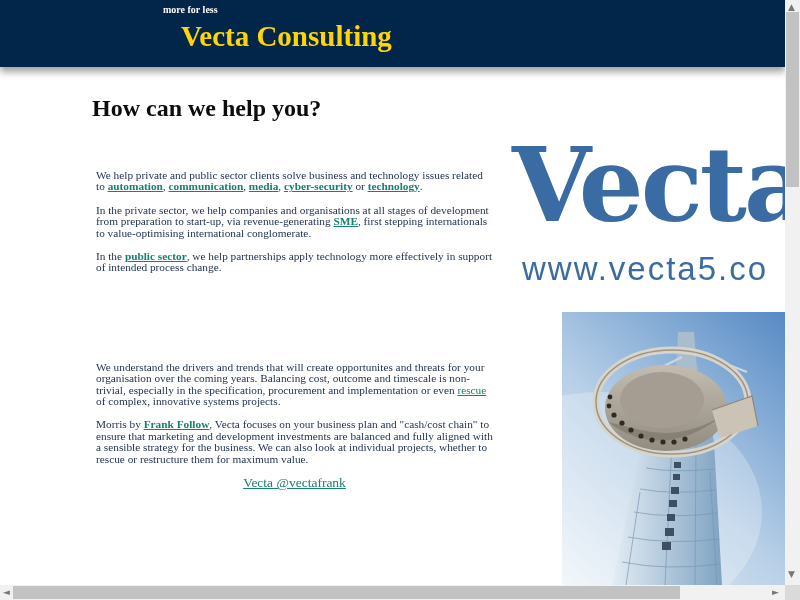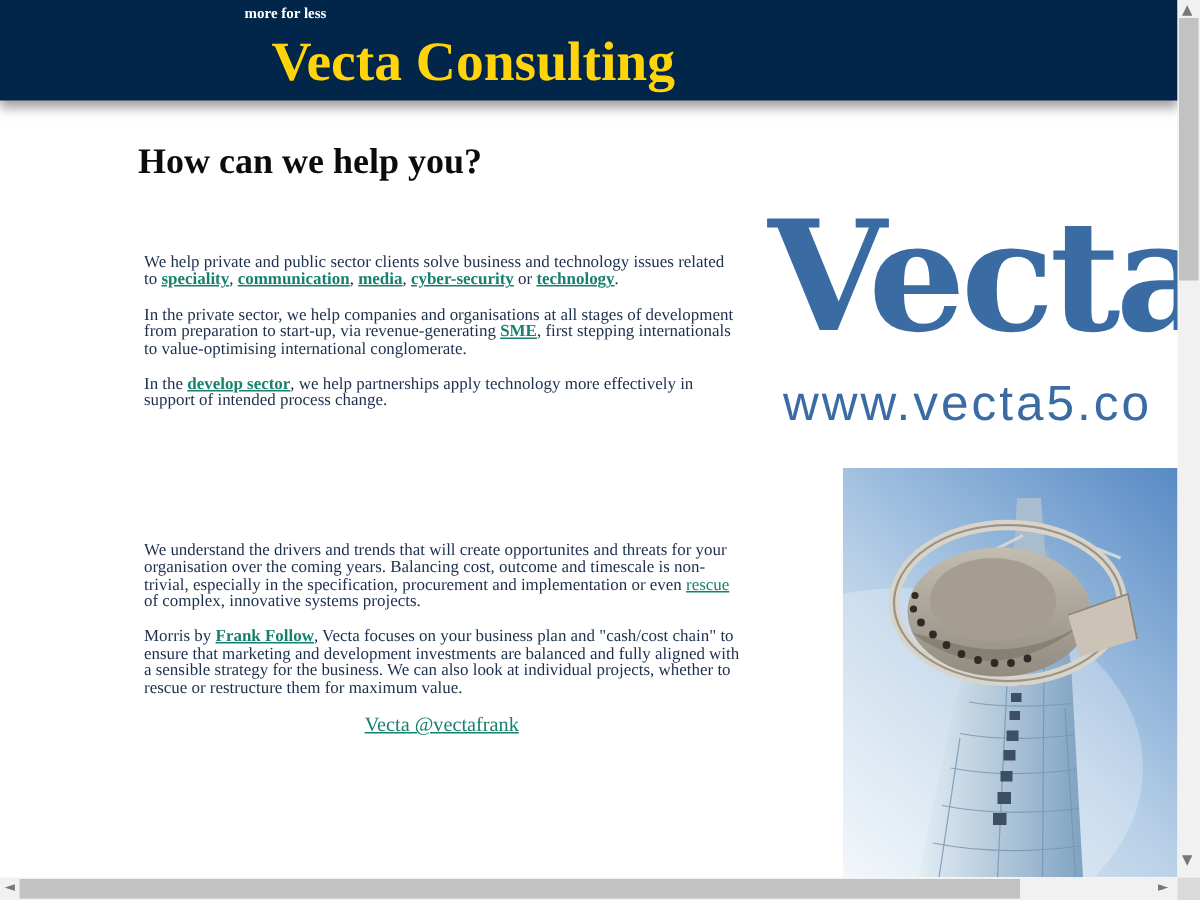--- a/index.html
+++ b/index.html
@@ -3,21 +3,21 @@
 <meta charset="utf-8">
 <style>
   html,body{margin:0;padding:0;background:#fff;}
   .screen{position:relative;width:800px;height:600px;overflow:hidden;background:#ffffff;
           font-family:"Liberation Serif",serif;}
 
   
   .header{position:absolute;left:0;top:0;width:785px;height:67px;background:#02254a;
           box-shadow:0 5px 7px rgba(70,70,70,.5);}
   .tagline{position:absolute;left:163px;top:4px;color:#ffffff;font-weight:bold;font-size:10px;}
-  .brand-title{position:absolute;left:181px;top:20px;color:#ffd40a;font-weight:bold;font-size:37px;}
+  .brand-title{position:absolute;left:181px;top:20px;color:#ffd40a;font-weight:bold;font-size:29px;}
 
   
   .heading{position:absolute;left:92px;top:95px;font-size:24px;font-weight:bold;color:#0c0c0c;}
   .textcol{position:absolute;left:96px;top:170px;width:397px;font-size:11.3px;line-height:11.4px;color:#1c2f4e;}
   .textcol p{margin:0 0 12px 0;}
   .spacer{height:76px;}
   a.lnk{color:#17806e;font-weight:bold;text-decoration:underline;cursor:pointer;}
   a.lnk.plain{font-weight:normal;}
   .follow{text-align:center;font-size:13.5px;margin-top:7px;}
 
@@ -46,23 +46,23 @@
 
   <div class="header">
     <div class="tagline">more for less</div>
     <div class="brand-title">Vecta Consulting</div>
   </div>
 
   <div class="heading">How can we help you?</div>
 
   <div class="textcol">
     <div>
-        <p><span>We help private and public sector clients solve business and technology issues related to </span><a class="lnk">speciality</a><span>, </span><a class="lnk">communication</a><span>, </span><a class="lnk">media</a><span>, </span><a class="lnk">cyber-security</a><span> or </span><a class="lnk">technology</a><span>.</span></p>
+        <p><span>We help private and public sector clients solve business and technology issues related to </span><a class="lnk">automation</a><span>, </span><a class="lnk">communication</a><span>, </span><a class="lnk">media</a><span>, </span><a class="lnk">cyber-security</a><span> or </span><a class="lnk">technology</a><span>.</span></p>
         <p><span>In the private sector, we help companies and organisations at all stages of development from preparation to start-up, via revenue-generating </span><a class="lnk">SME</a><span>, first stepping internationals to value-optimising international conglomerate.</span></p>
-        <p><span>In the </span><a class="lnk">develop sector</a><span>, we help partnerships apply technology more effectively in support of intended process change.</span></p>
+        <p><span>In the </span><a class="lnk">public sector</a><span>, we help partnerships apply technology more effectively in support of intended process change.</span></p>
         <div class="spacer"></div>
         <p><span>We understand the drivers and trends that will create opportunites and threats for your organisation over the coming years. Balancing cost, outcome and timescale is non-trivial, especially in the specification, procurement and implementation or even </span><a class="lnk plain">rescue</a><span> of complex, innovative systems projects.</span></p>
         <p><span>Morris by </span><a class="lnk">Frank Follow</a><span>, Vecta focuses on your business plan and "cash/cost chain" to ensure that marketing and development investments are balanced and fully aligned with a sensible strategy for the business. We can also look at individual projects, whether to rescue or restructure them for maximum value.</span></p>
       </div>
     <div class="follow">
       <a class="lnk plain">Vecta @vectafrank</a>
     </div>
   </div>
 
   <div class="logo">

